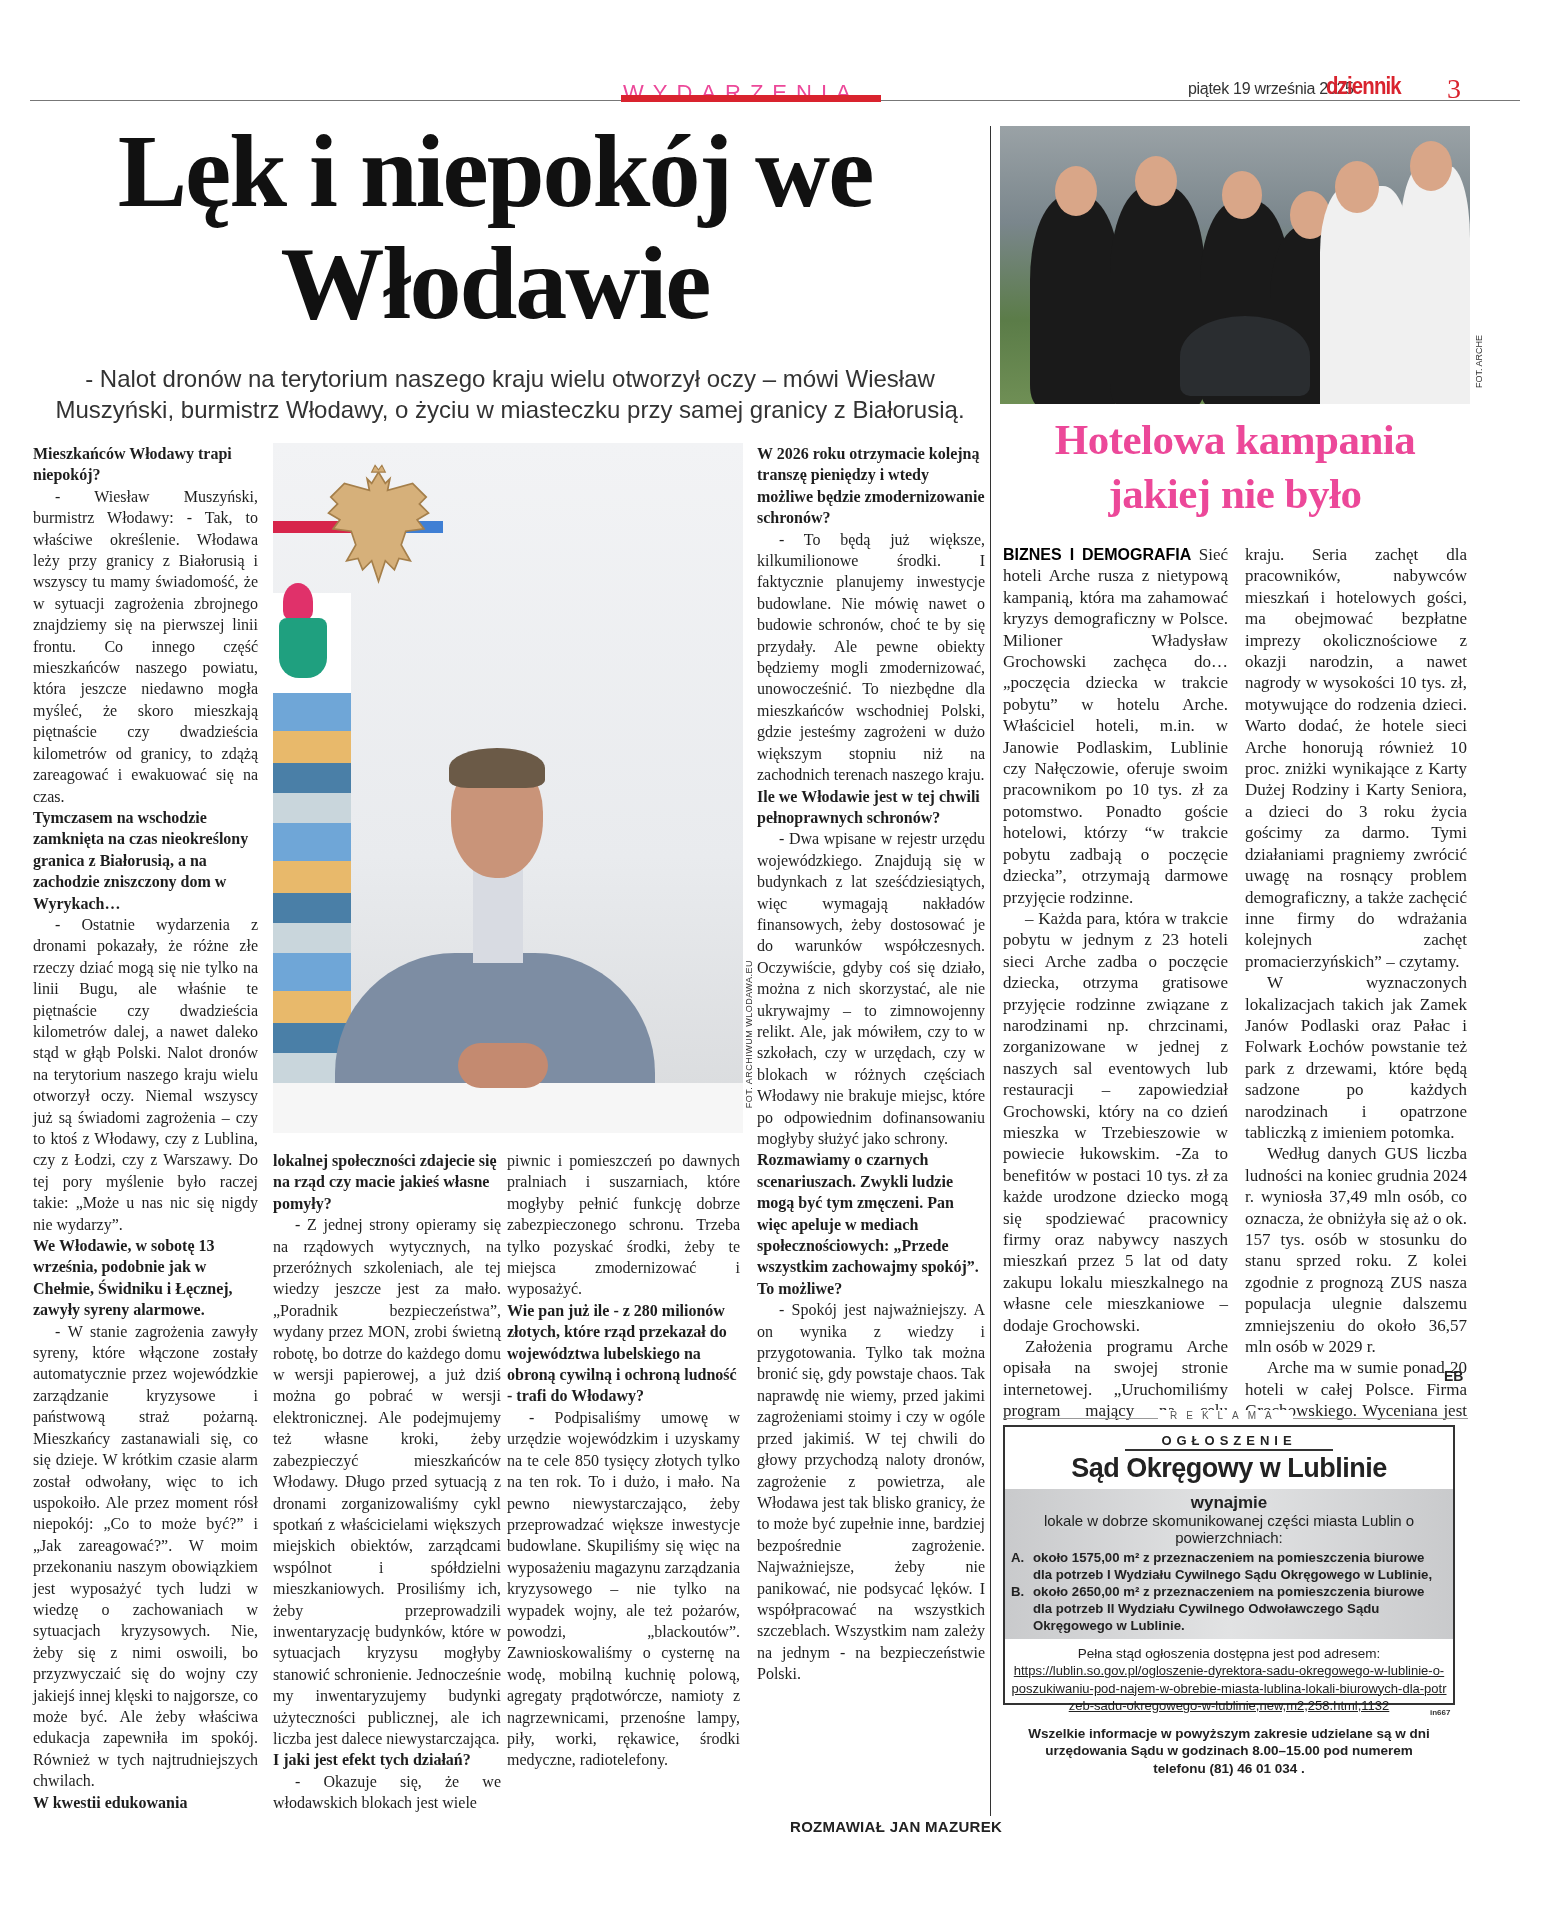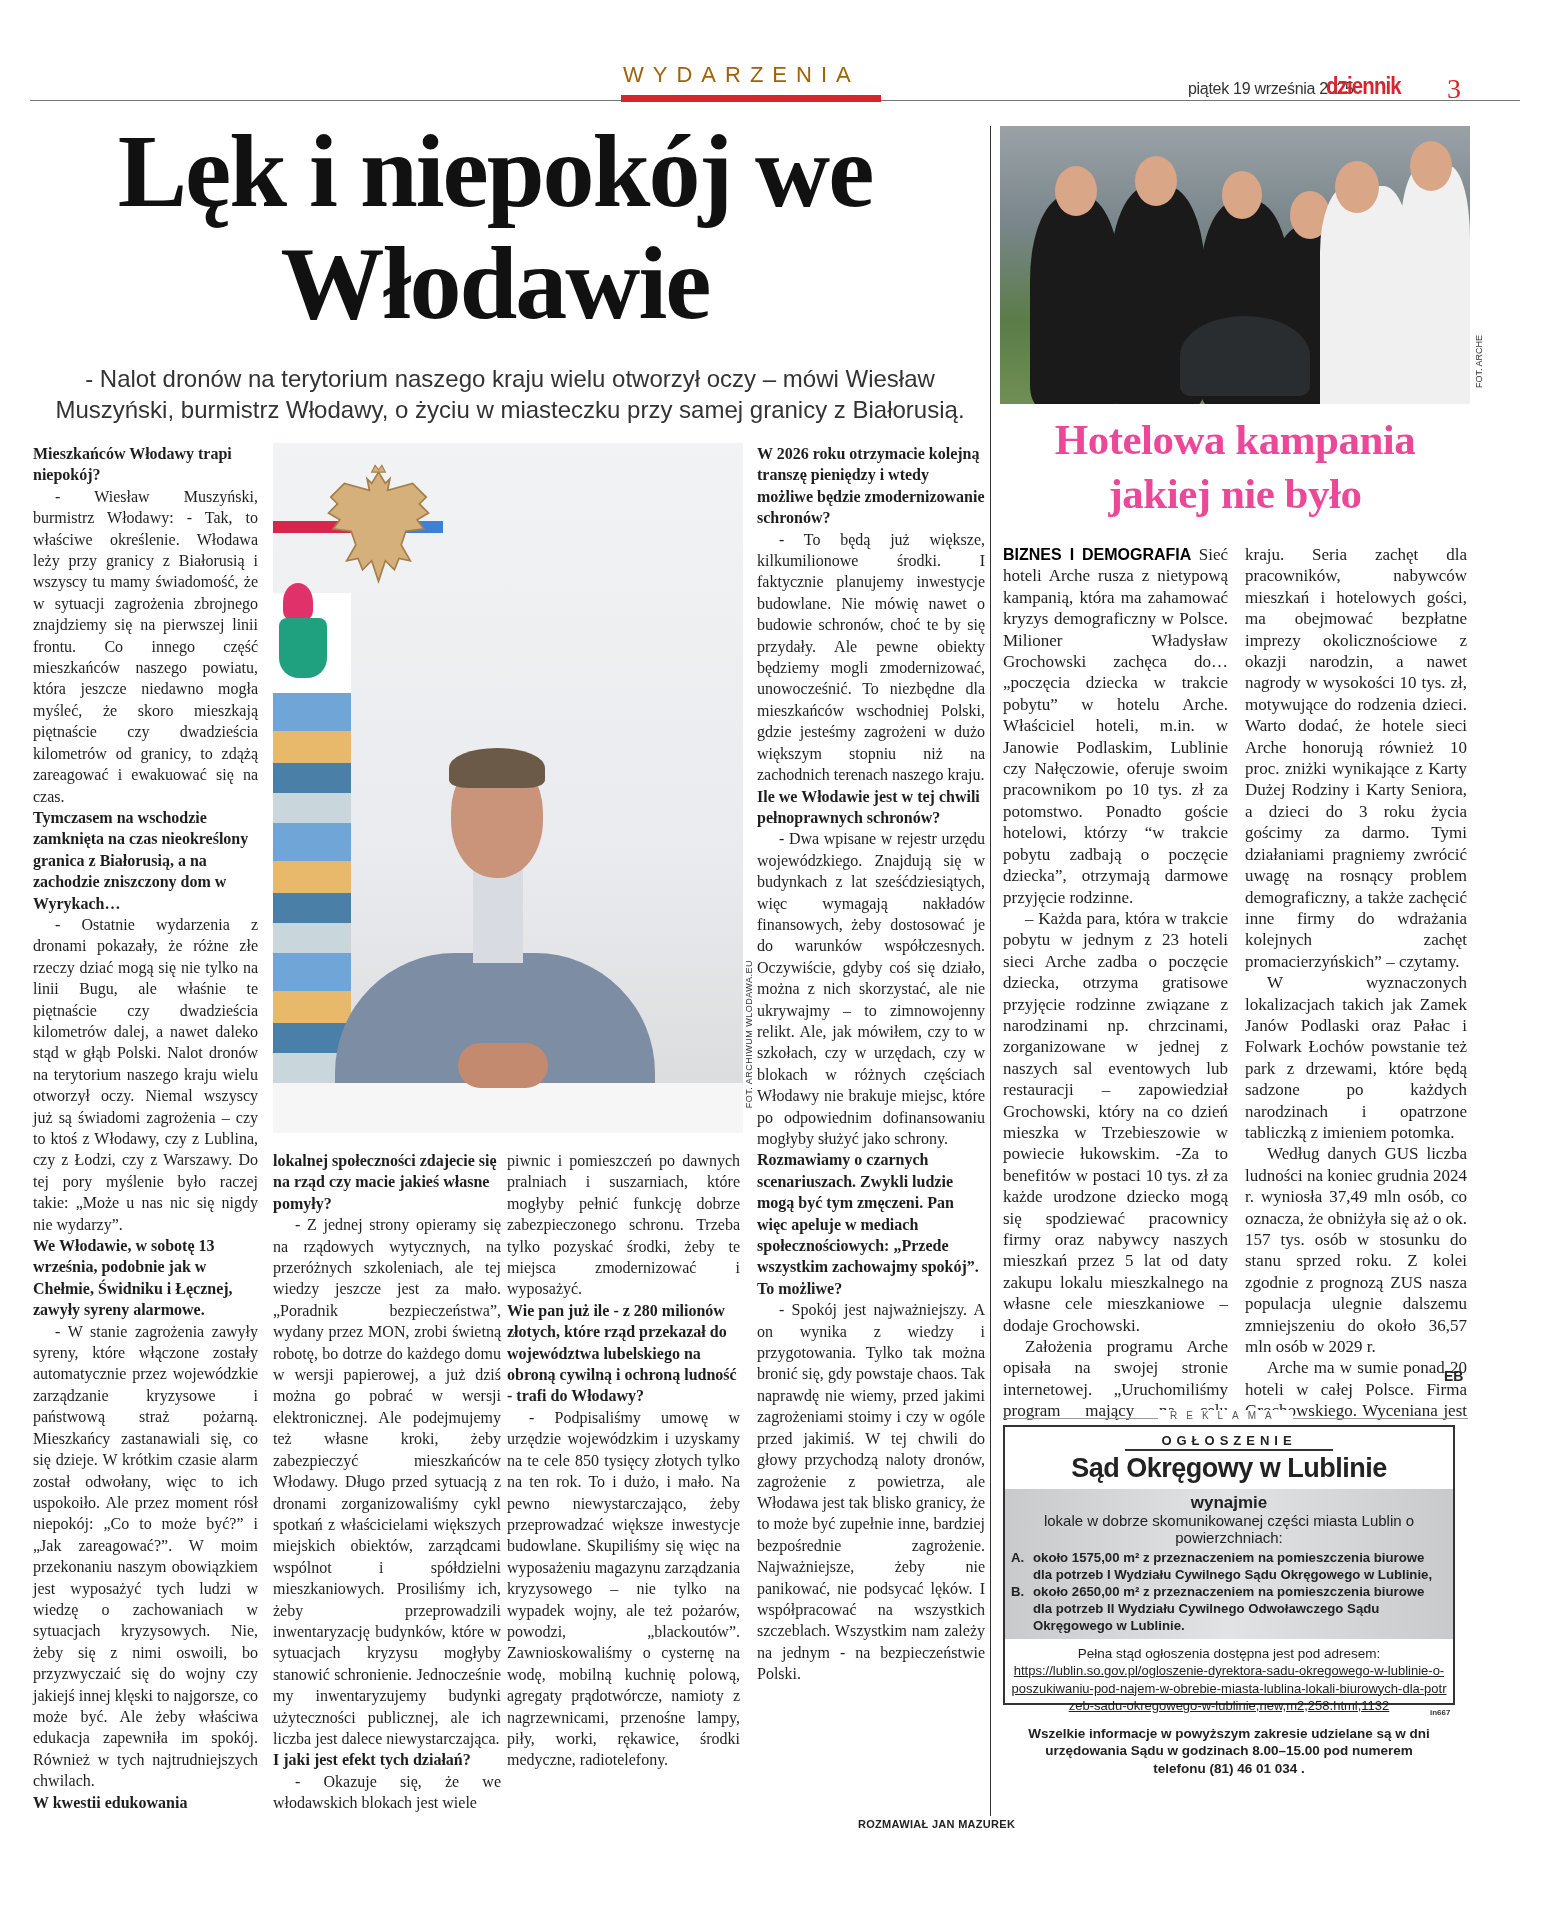--- a/index.html
+++ b/index.html
@@ -1,20 +1,20 @@
 <!DOCTYPE html>
 <html><head>
 <meta charset="utf-8">
 <style>
   * { box-sizing: border-box; margin: 0; padding: 0; }
   html, body { width: 1558px; height: 1913px; background: #fff; overflow: hidden; }
   body { position: relative; font-family: "DejaVu Serif", serif; color: #1a1a1a; }
 
   .header-line { position: absolute; left: 30px; top: 100px; width: 1490px; height: 1px; background: #777; }
-  .section-label { position: absolute; left: 623px; top: 62px; font-family: "Liberation Sans", sans-serif; font-size: 22px; letter-spacing: 9px; color: #a16207; font-weight: 300; }
+  .section-label { position: absolute; left: 623px; top: 80px; font-family: "Liberation Sans", sans-serif; font-size: 22px; letter-spacing: 9px; color: #ec4899; font-weight: 300; }
   .section-bar { position: absolute; left: 621px; top: 95px; width: 260px; height: 7px; background: #d9232e; }
   .dateline { position: absolute; left: 1188px; top: 80px; font-family: "Liberation Sans", sans-serif; font-size: 16px; color: #333; letter-spacing: -0.3px; }
   .brand { position: absolute; left: 1326px; top: 72px; font-family: "Liberation Sans", sans-serif; font-weight: 900; font-size: 24px; color: #d9232e; letter-spacing: -1px; transform: scaleX(0.85); transform-origin: left; }
   .page-number { position: absolute; left: 1447px; top: 73px; font-family: "Liberation Serif", serif; font-size: 28px; color: #d9232e; }
 
   .headline { position: absolute; left: 30px; top: 115px; width: 930px; text-align: center; font-family: "Liberation Serif", serif; font-weight: 700; font-size: 104px; line-height: 112px; letter-spacing: -2px; color: #111; }
   .lead { position: absolute; left: 40px; top: 363px; width: 940px; text-align: center; font-family: "Liberation Sans", sans-serif; font-size: 24px; line-height: 31px; color: #333; }
 
   .col { position: absolute; font-family: "Liberation Serif", serif; font-size: 16px; line-height: 21.4px; text-align: justify; color: #1e1e1e; hyphens: auto; }
   .col p { text-indent: 22px; }
@@ -32,21 +32,21 @@
   .photo-main .logo-shape { position: absolute; left: 6px; top: 175px; width: 48px; height: 60px; background: #1fa07f; border-radius: 8px 8px 20px 20px; }
   .photo-main .logo-top { position: absolute; left: 10px; top: 140px; width: 30px; height: 38px; background: #e0316a; border-radius: 50% 50% 10px 10px; }
   .photo-main .man-body { position: absolute; left: 62px; top: 510px; width: 320px; height: 180px; background: #7d8da3; border-radius: 120px 120px 0 0; }
   .photo-main .man-head { position: absolute; left: 178px; top: 315px; width: 92px; height: 120px; background: #c99479; border-radius: 45% 45% 48% 48%; }
   .photo-main .man-hair { position: absolute; left: 176px; top: 305px; width: 96px; height: 40px; background: #6b5a47; border-radius: 50% 50% 20% 20%; }
   .photo-main .man-neck { position: absolute; left: 200px; top: 420px; width: 50px; height: 100px; background: #d8dbe2; }
   .photo-main .desk { position: absolute; left: 0; top: 640px; width: 470px; height: 50px; background: #f6f6f6; }
   .photo-main .hands { position: absolute; left: 185px; top: 600px; width: 90px; height: 45px; background: #c48a70; border-radius: 30px; }
   .photo-credit { position: absolute; left: 744px; top: 960px; writing-mode: vertical-rl; transform: rotate(180deg); font-family: "Liberation Sans", sans-serif; font-size: 9px; letter-spacing: 0.5px; color: #333; }
 
-  .byline { position: absolute; left: 858px; top: 1818px; font-family: "Liberation Sans", sans-serif; font-weight: 700; font-size: 11px; letter-spacing: 0.3px; color: #222; }
+  .byline { position: absolute; left: 790px; top: 1818px; font-family: "Liberation Sans", sans-serif; font-weight: 700; font-size: 15px; letter-spacing: 0.3px; color: #222; }
 
   .divider-v { position: absolute; left: 990px; top: 126px; width: 1px; height: 1690px; background: #333; }
 
   .photo-hotel { position: absolute; left: 1000px; top: 126px; width: 470px; height: 278px; background: linear-gradient(180deg,#9aa2a6 0%,#7a868c 35%,#5b7c48 70%,#6f8f55 100%); overflow: hidden; }
   .photo-hotel .person { position: absolute; border-radius: 40% 40% 10% 10%; background: #1a1a1a; }
   .photo-hotel .face { position: absolute; border-radius: 50%; background: #d9a688; }
   .photo-hotel .pram { position: absolute; left: 180px; top: 190px; width: 130px; height: 80px; background: #2a2d30; border-radius: 50% 50% 10px 10px; }
   .photo-hotel .shirt { position: absolute; background: #f0f0f0; border-radius: 30% 30% 0 0; }
   .hotel-credit { position: absolute; left: 1474px; top: 335px; writing-mode: vertical-rl; transform: rotate(180deg); font-family: "Liberation Sans", sans-serif; font-size: 9px; color: #333; }
 

